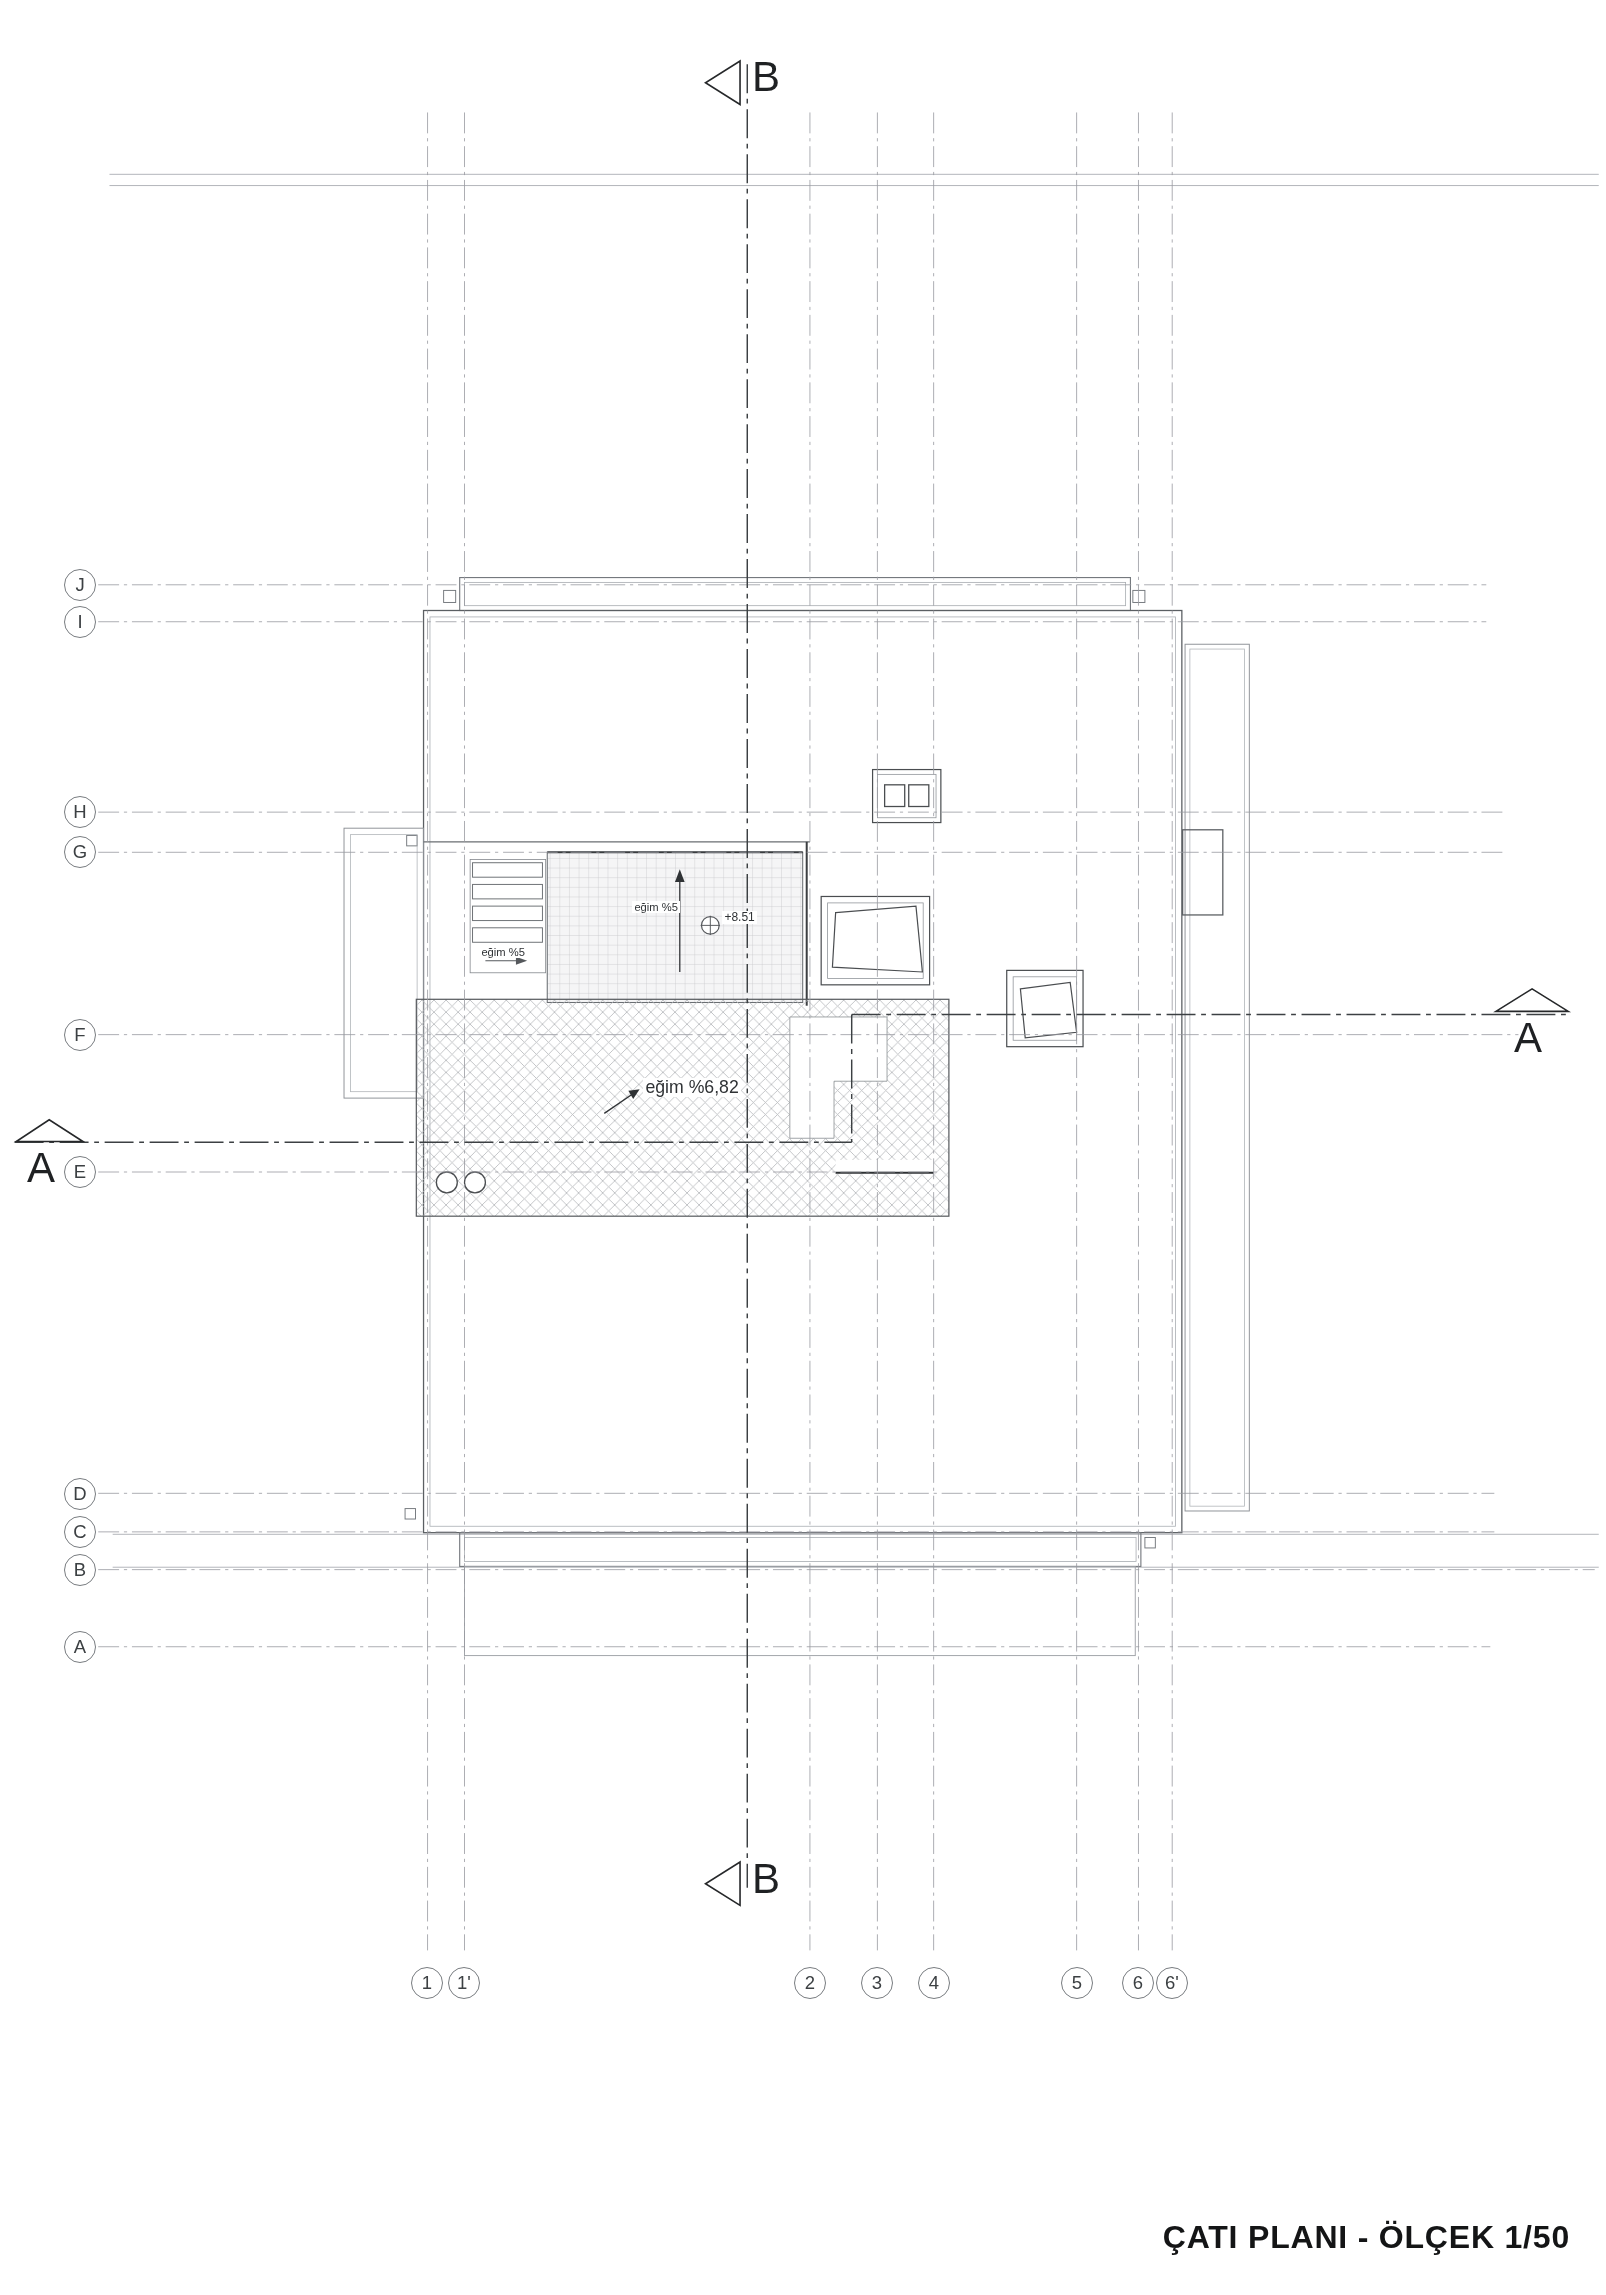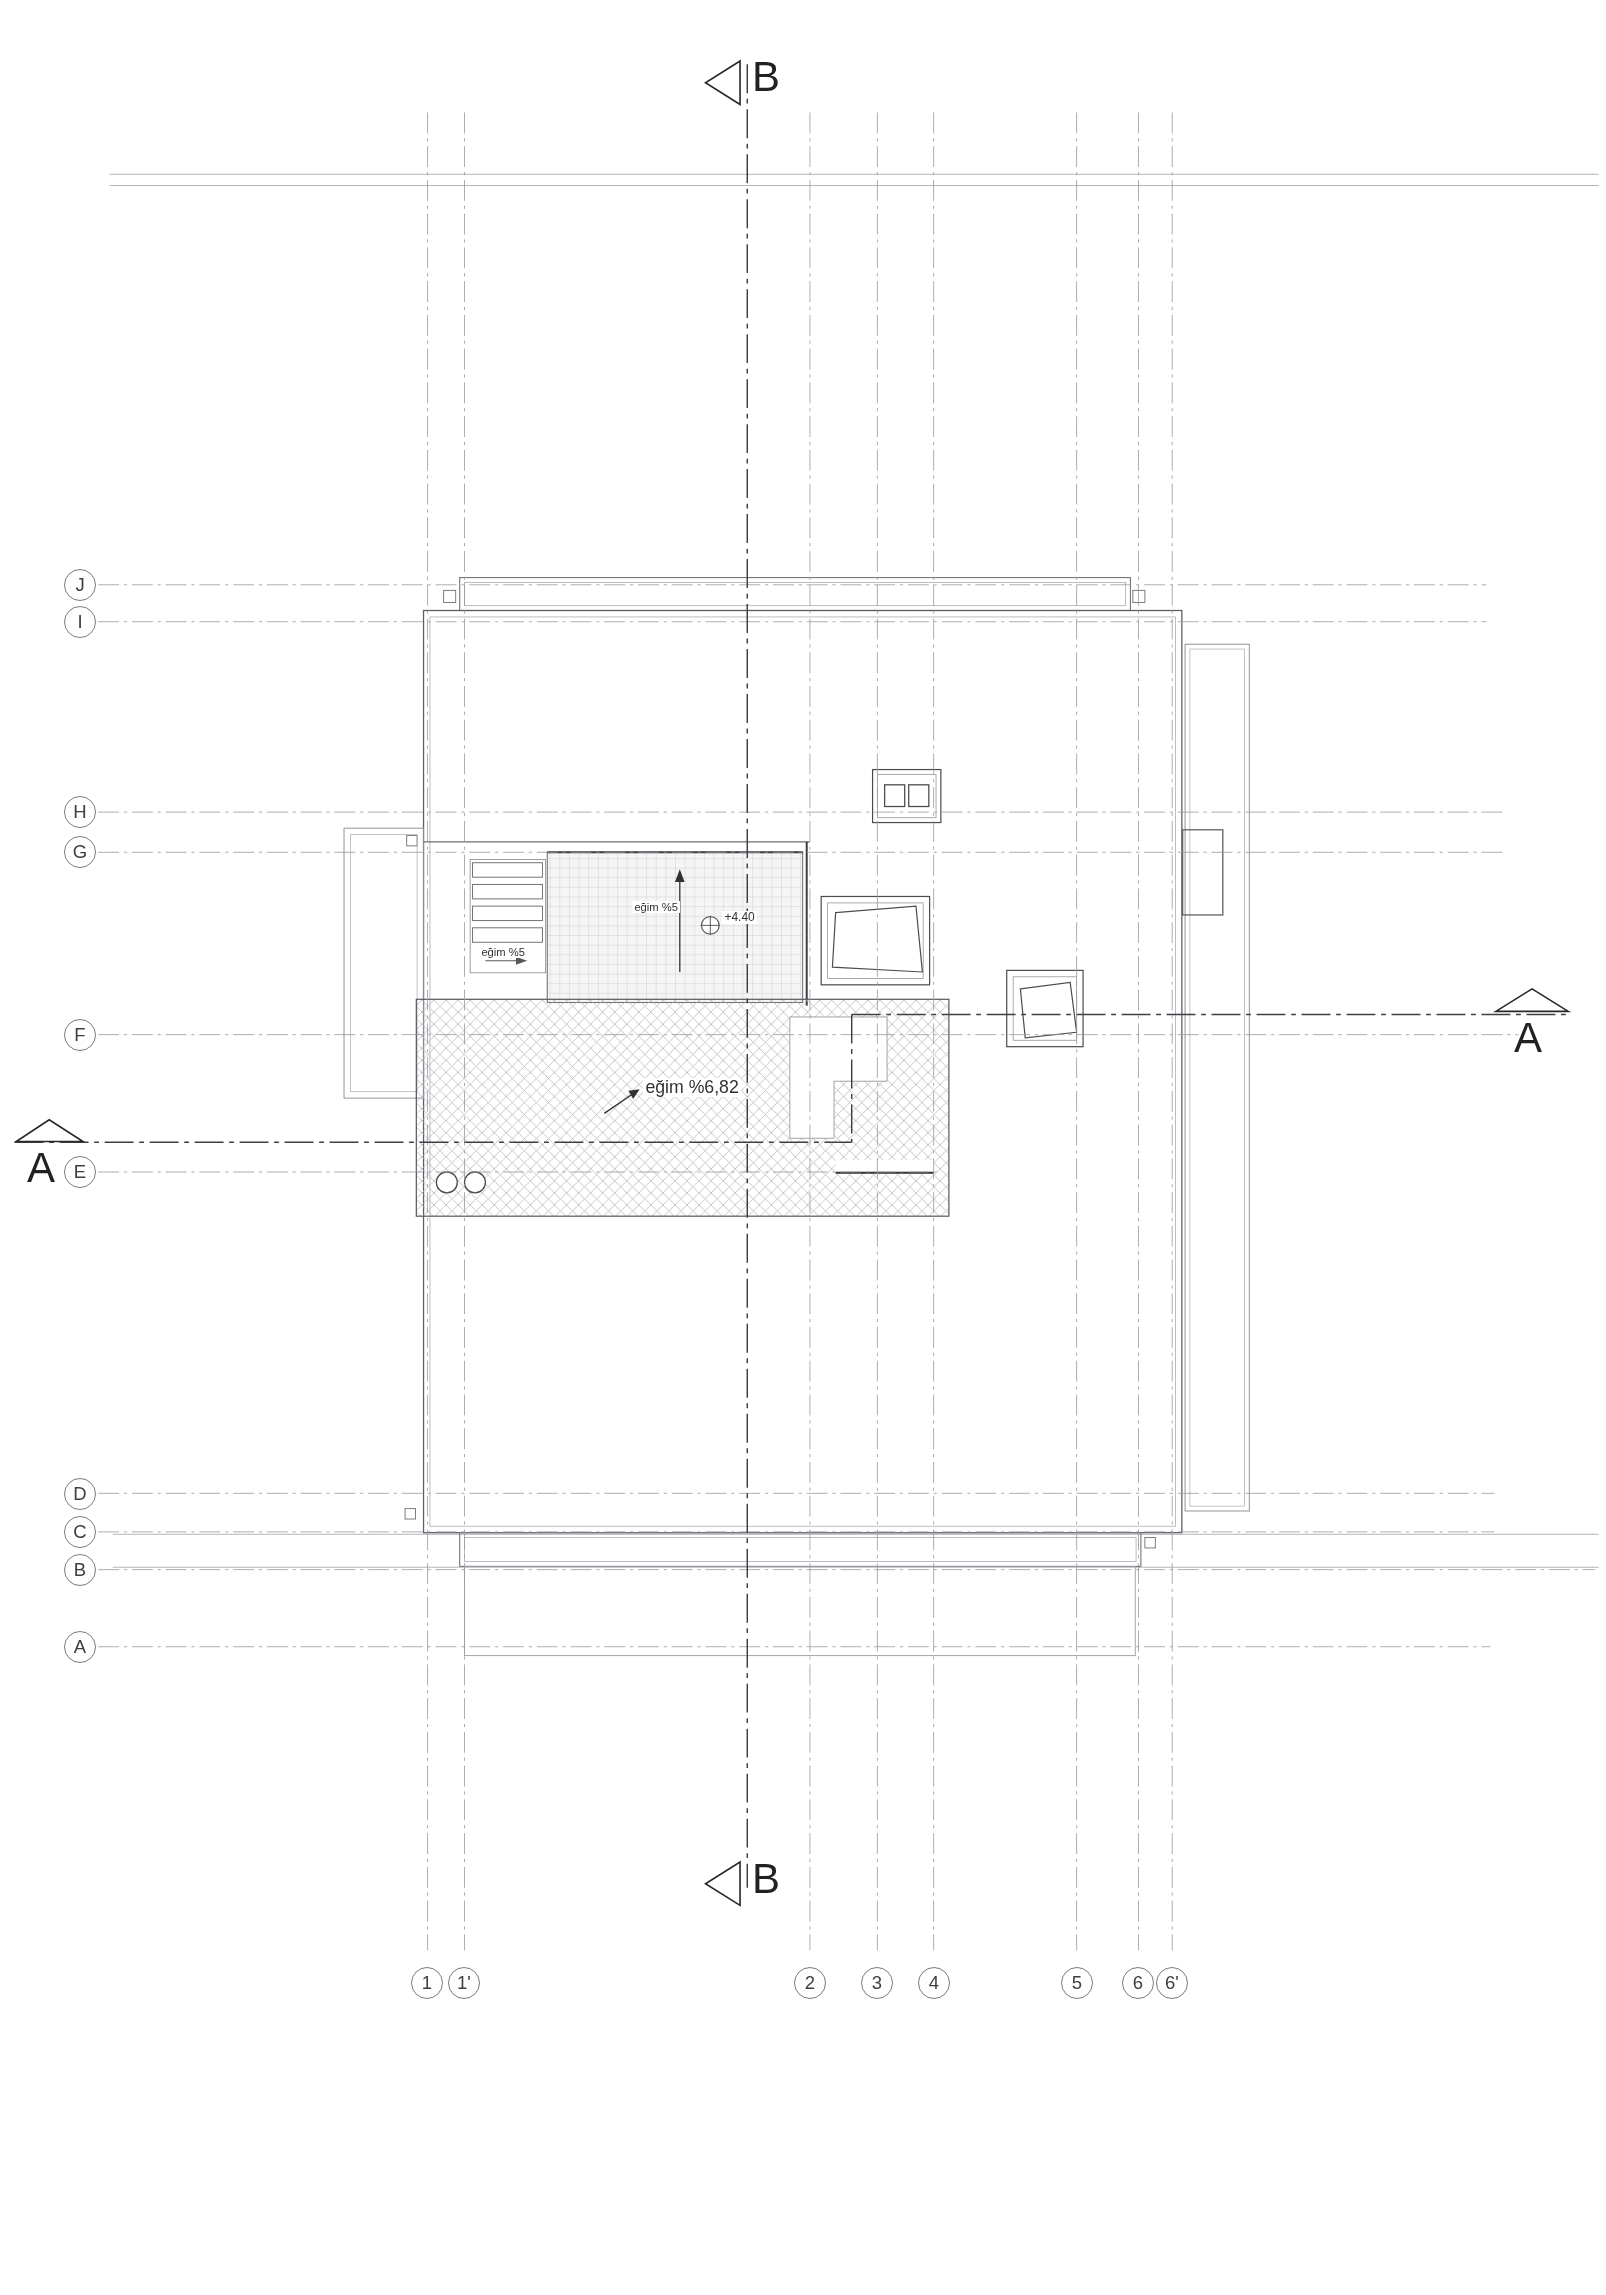--- a/index.html
+++ b/index.html
@@ -175,18 +175,19 @@
   <div class="bubble" style="left:1122px;top:1967px">6</div>
   <div class="bubble" style="left:1156px;top:1967px">6'</div>
 
   <div class="marker-letter" style="left:752px;top:56px">B</div>
   <div class="marker-letter" style="left:752px;top:1858px">B</div>
   <div class="marker-letter" style="left:27px;top:1147px">A</div>
   <div class="marker-letter" style="left:1514px;top:1017px">A</div>
 
   <div class="lbl" style="left:479px;top:946px;font-size:11.2px">eğim %5</div>
   <div class="lbl" style="left:632px;top:901px;font-size:11.2px">eğim %5</div>
-  <div class="lbl" style="left:722px;top:911px;font-size:12px">+4.40</div>
+  <div class="lbl" style="left:722px;top:911px;font-size:12px">+8.51</div>
   <div class="lbl" style="left:643px;top:1078px;font-size:17.7px">eğim %6,82</div>
 
+  <div id="title-block">ÇATI PLANI  -  ÖLÇEK 1/50</div>
 
 </div>
 
 
 </body></html>

